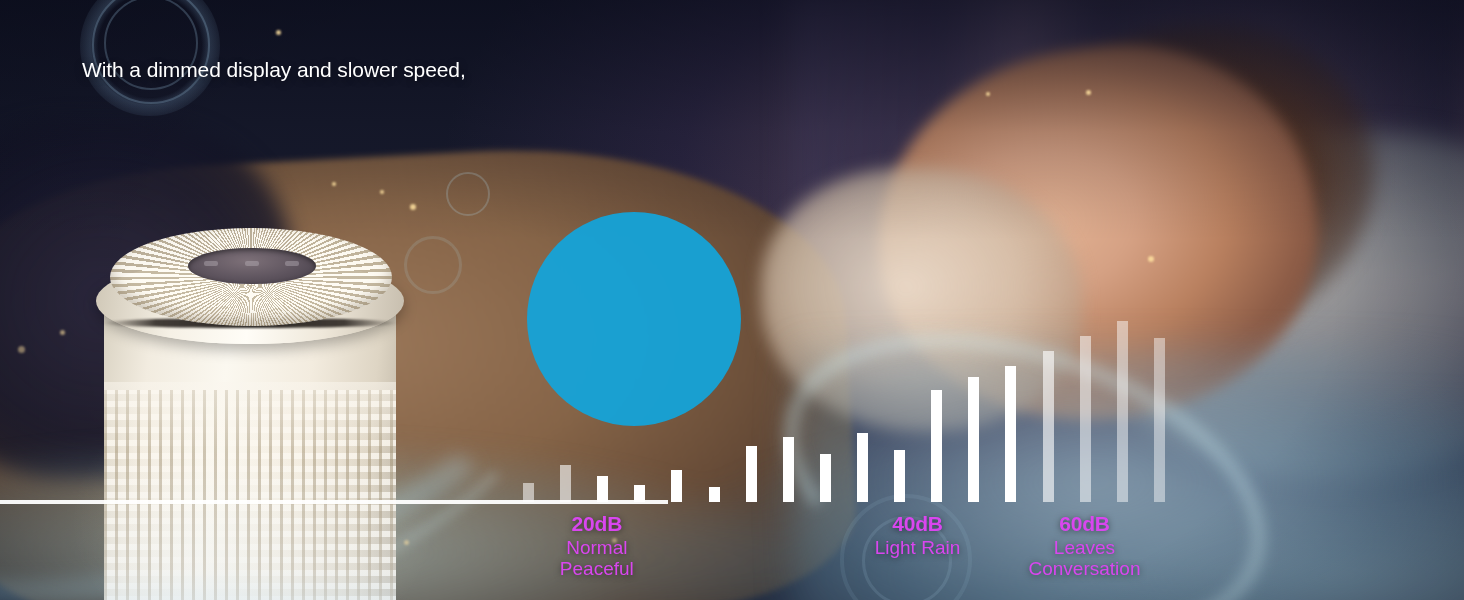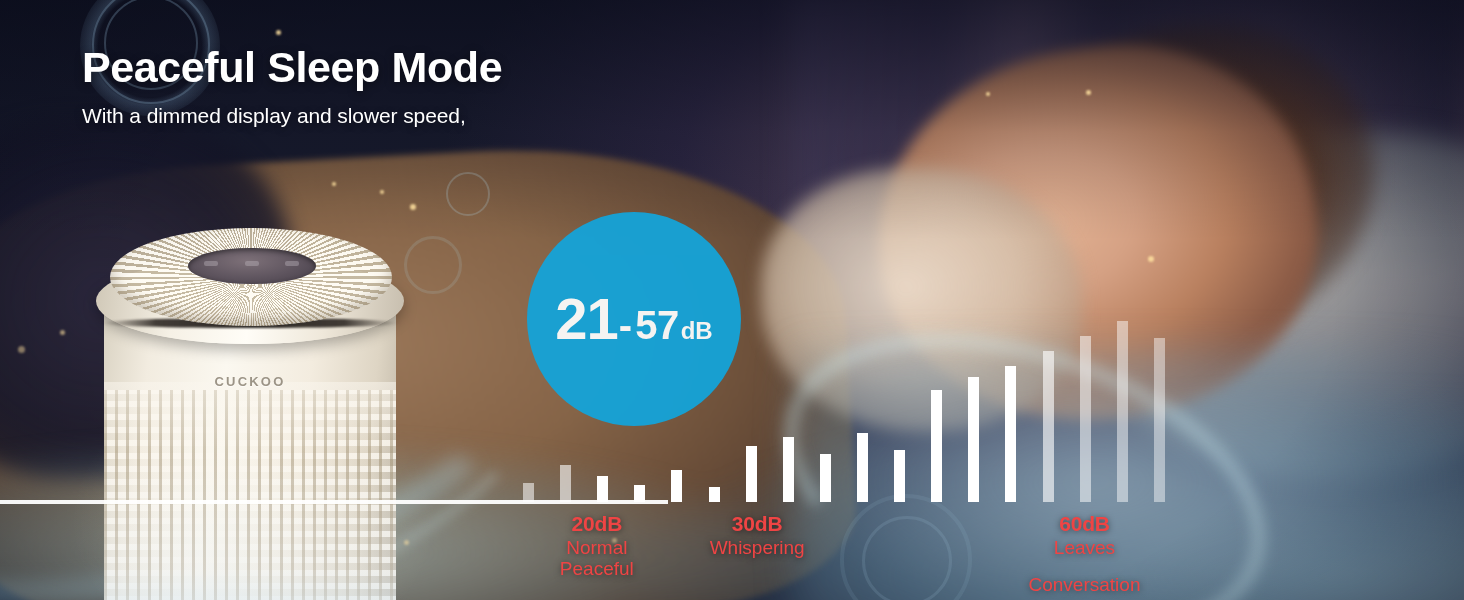--- a/index.html
+++ b/index.html
@@ -233,21 +233,21 @@
   }
   .bar-slot { flex:1 1 0; display:flex; justify-content:center; align-items:flex-end; height:100%; }
   .bar { width:11px; background:#ffffff; }
   .axis {
     position:absolute; left:0; width:668px; top:500px; height:4px;
     background:#ffffff; opacity:.95;
   }
 
   
   .legend { position:absolute; left:510px; top:512px; width:668px; height:84px; }
-  .legend-item { position:absolute; text-align:center; color:#ef4444; }
+  .legend-item { position:absolute; text-align:center; color:#d946ef; }
   .legend-db {
     font-size:21px; font-weight:700; letter-spacing:-.2px;
     text-shadow:0 1px 6px rgba(0,0,0,.5);
   }
   .legend-name {
     margin-top:1px; font-size:19px; font-weight:400; line-height:1.12;
     text-shadow:0 1px 6px rgba(0,0,0,.5);
   }
 </style>
 </head>
@@ -287,46 +287,38 @@
   <div class="dot" style="left:60px;top:330px;width:5px;height:5px;opacity:.7;"></div>
   <div class="dot" style="left:18px;top:346px;width:7px;height:7px;opacity:.55;"></div>
   <div class="dot" style="left:404px;top:540px;width:5px;height:5px;opacity:.6;"></div>
   <div class="dot" style="left:612px;top:538px;width:5px;height:5px;opacity:.55;"></div>
 
   <div class="purifier">
     <div class="pf-glow"></div>
     <div class="pf-body">
       <div class="pf-mesh"></div>
       <div class="pf-mesh-fade"></div>
-      <div class="pf-logo">CUCKOO</div>
     </div>
     <div class="pf-ring-lip"></div>
     <div class="pf-seam"></div>
     <div class="pf-grille"></div>
     <div class="pf-top-panel">
       <div class="pf-btn" style="left:16px;"></div>
       <div class="pf-btn" style="left:57px;"></div>
       <div class="pf-btn" style="left:97px;"></div>
     </div>
   </div>
 
   <div class="copy">
-    <div class="headline">Peaceful Sleep Mode</div>
     <div class="subline">
       <div>With a dimmed display and slower speed,</div>
     </div>
   </div>
 
   <div class="badge">
-    <div class="badge-row">
-      <span class="badge-main">21</span>
-      <span class="badge-dash">-</span>
-      <span class="badge-second">57</span>
-      <span class="badge-unit">dB</span>
-    </div>
   </div>
 
   <div class="chart">
     <div class="bars" id="bars">
         <div class="bar-slot">
           <div class="bar" style="height: 9%; opacity: 0.55; background: rgb(255, 255, 255);"></div>
         </div>
         <div class="bar-slot">
           <div class="bar" style="height: 17%; opacity: 0.6; background: rgb(255, 255, 255);"></div>
         </div>
@@ -381,24 +373,24 @@
       </div>
   </div>
   <div class="axis"></div>
 
   <div class="legend" id="legend">
       <div class="legend-item" style="left: 13%; transform: translateX(-50%);">
         <div class="legend-db">20dB</div>
         <div class="legend-name">Normal</div>
         <div class="legend-name" style="margin-top: 0px;">Peaceful</div>
       </div>
-      <div class="legend-item" style="left: 37%; transform: translateX(-50%);">
-        <div class="legend-db">30dB</div>
-        <div class="legend-name">Whispering</div>
+      <div class="legend-item" style="left: 61%; transform: translateX(-50%);">
+        <div class="legend-db">40dB</div>
+        <div class="legend-name">Light Rain</div>
       </div>
       <div class="legend-item" style="left: 86%; transform: translateX(-50%);">
         <div class="legend-db">60dB</div>
         <div class="legend-name">Leaves</div>
-        <div class="legend-name" style="margin-top: 16px;">Conversation</div>
+        <div class="legend-name" style="margin-top: 0px;">Conversation</div>
       </div>
     </div>
 
 </div>
 
 </body></html>

